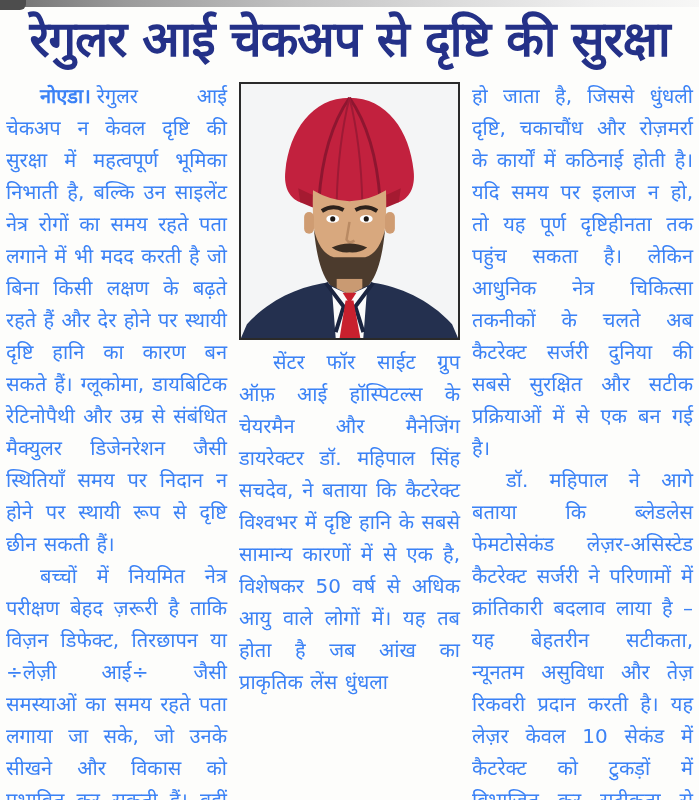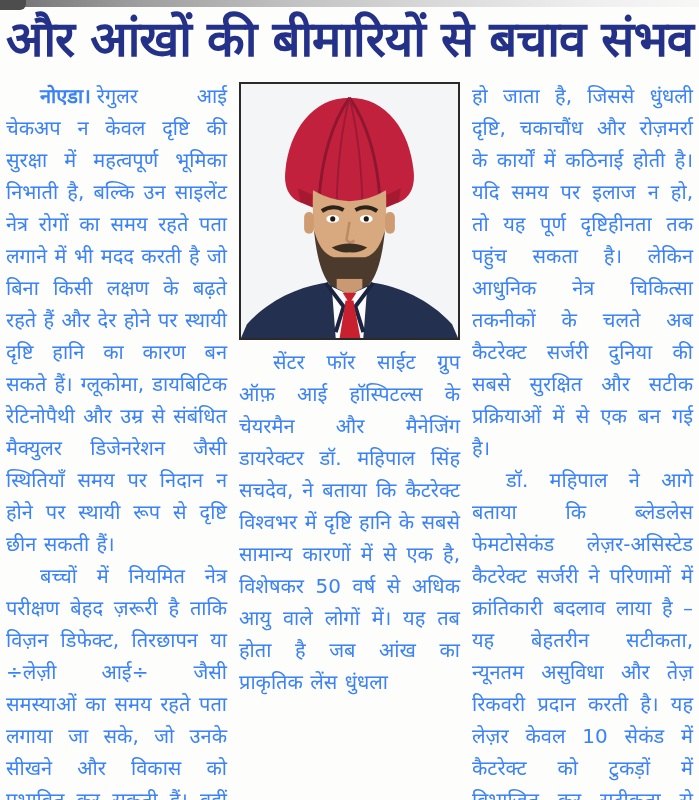--- a/index.html
+++ b/index.html
@@ -51,21 +51,21 @@
 </style>
 </head>
 <body>
 
 <div>
 
   <div class="torn-edge"></div>
   <div class="torn-notch"></div>
 
   <h1 class="headline">
-    <span class="hl-line">और आंखों की बीमारियों से बचाव संभव</span>
+    <span class="hl-line">रेगुलर आई चेकअप से दृष्टि की सुरक्षा</span>
   </h1>
 
   <div class="cols">
 
     <div class="col">
       <p class="para indent"><span class="dateline">नोएडा।</span><span>रेगुलर आई चेकअप न केवल दृष्टि की सुरक्षा में महत्वपूर्ण भूमिका निभाती है, बल्कि उन साइलेंट नेत्र रोगों का समय रहते पता लगाने में भी मदद करती है जो बिना किसी लक्षण के बढ़ते रहते हैं और देर होने पर स्थायी दृष्टि हानि का कारण बन सकते हैं। ग्लूकोमा, डायबिटिक रेटिनोपैथी और उम्र से संबंधित मैक्युलर डिजेनरेशन जैसी स्थितियाँ समय पर निदान न होने पर स्थायी रूप से दृष्टि छीन सकती हैं।</span></p>
       <p class="para indent">बच्चों में नियमित नेत्र परीक्षण बेहद ज़रूरी है ताकि विज़न डिफेक्ट, तिरछापन या ÷लेज़ी आई÷ जैसी समस्याओं का समय रहते पता लगाया जा सके, जो उनके सीखने और विकास को प्रभावित कर सकती हैं। वहीं वयस्कों में, विशेषकर 40 वर्ष से अधिक आयु के लोगों के लिए, नियमित स्क्रीनिंग प्रेस्बायोपिया, कैटरेक्ट और अन्य उम्र से जुड़ी नेत्र समस्याओं के समय पर प्रबंधन में मदद करती है।</p>
       <p class="para indent">वर्ल्ड साईट डे, जो हर वर्ष 9 अक्टूबर को मनाया जाता है इस बार लव योर आइज़ थीम के साथ जा रहा</p>
     </div>
 

